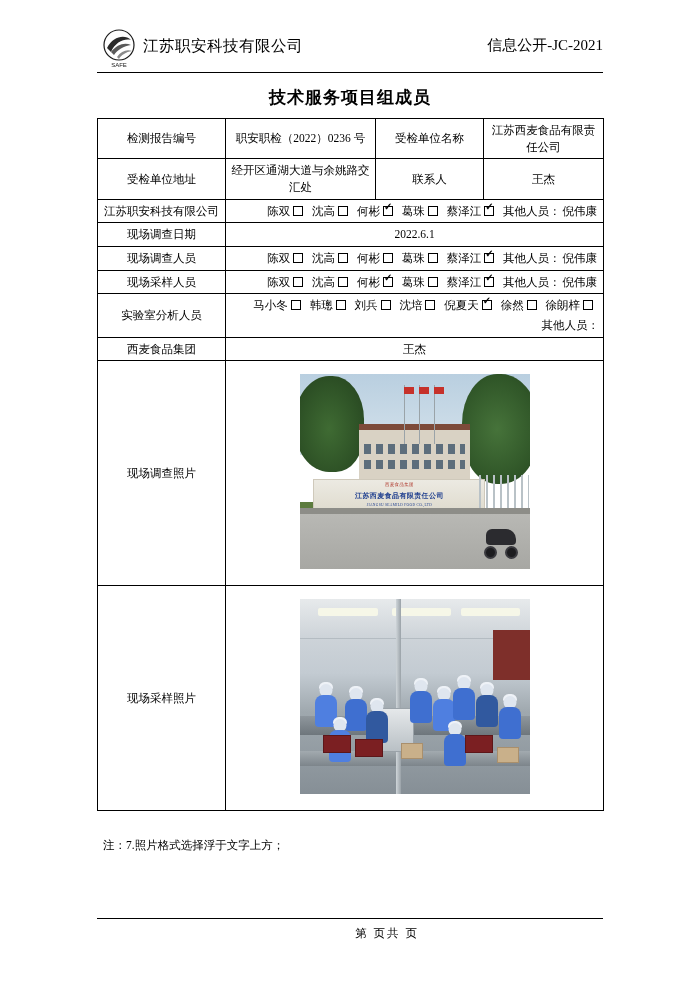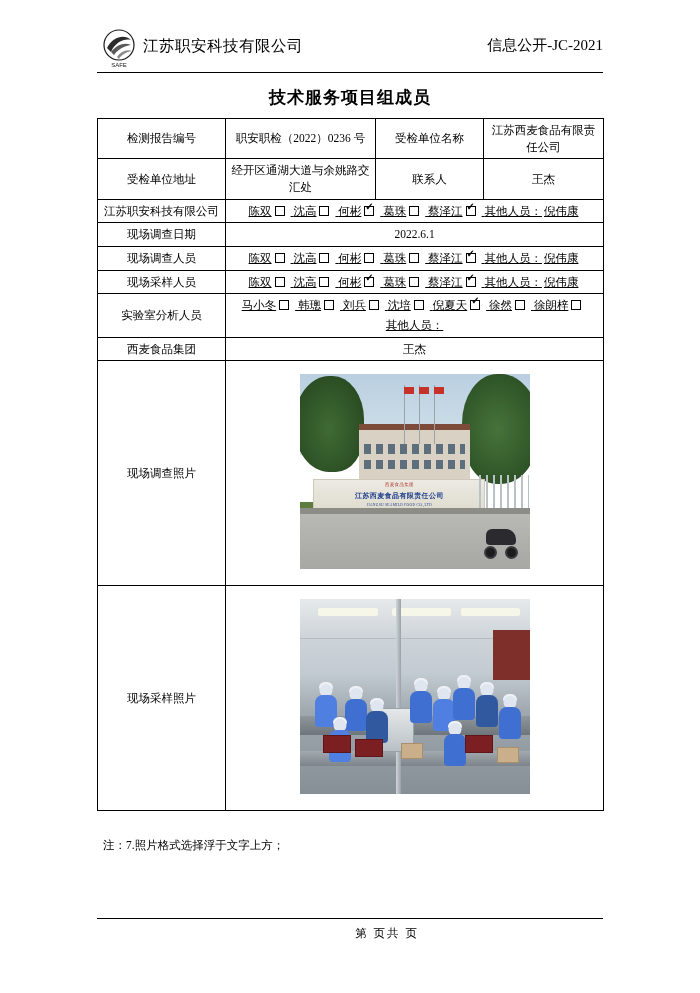--- a/index.html
+++ b/index.html
@@ -85,23 +85,22 @@
   table.main td {
     border: 1px solid #000;
     font-size: 11.5px;
     padding: 3px 4px;
     vertical-align: middle;
     line-height: 1.45;
   }
   .c-center { text-align: center; }
   .lbl { text-align: center; white-space: nowrap; }
   .members {
-    text-align: center;
+    text-align: right;
     padding-left: 12px;
-    text-decoration: underline;
   }
   .members .nm { margin-right: 2px; }
   .box {
     display: inline-block;
     width: 8px;
     height: 8px;
     border: 1px solid #000;
     position: relative;
     vertical-align: -1px;
     margin: 0 6px 0 1px;

